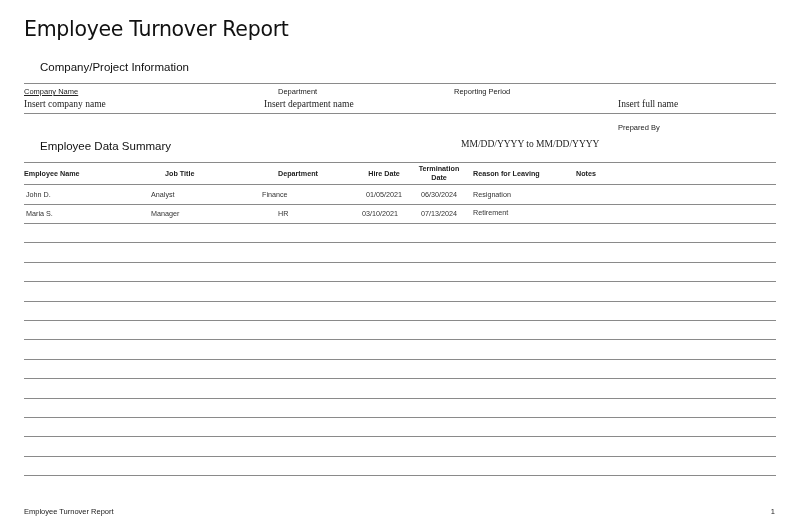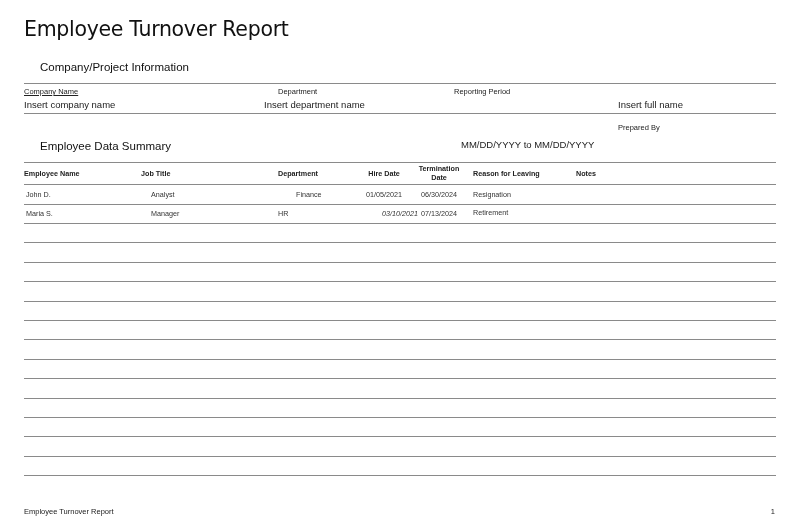--- a/index.html
+++ b/index.html
@@ -1,21 +1,21 @@
 <!DOCTYPE html>
 <html><head>
 <meta charset="utf-8">
 <style>
   html, body { margin: 0; padding: 0; background: #ffffff; }
   body { width: 800px; height: 523px; position: relative; overflow: hidden; font-family: "Liberation Sans", sans-serif; color: #111; }
   .title { position: absolute; left: 24px; top: 17px; font-size: 20.5px; font-weight: 500; letter-spacing: -0.3px; font-family: "DejaVu Sans", sans-serif; color: #111; }
   .section-title { position: absolute; left: 40px; font-size: 11.5px; color: #111; }
   .hr { position: absolute; left: 24px; width: 752px; height: 1px; background: #8a8a8a; }
   .info-label { position: absolute; font-size: 7.5px; color: #222; }
-  .info-value { position: absolute; font-size: 9.5px; color: #222; }
+  .info-value { position: absolute; font-size: 9.5px; color: #222; font-family: Liberation Serif, serif; }
   .th { position: absolute; font-size: 7.2px; font-weight: bold; color: #222; line-height: 8.5px; }
   .td { position: absolute; font-size: 7.2px; color: #333; }
   .center { text-align: center; }
   .footer-left { position: absolute; left: 24px; top: 507px; font-size: 7.5px; color: #222; }
   .footer-right { position: absolute; right: 25px; top: 507px; font-size: 7.5px; color: #222; }
 </style>
 </head>
 <body>
 
 <div>
@@ -36,48 +36,48 @@
   <div class="info-label" style="left:618px; top:87px;margin-top:36px;">Prepared By</div>
   <div class="info-value" style="left:618px; top:99px;">Insert full name</div>
 
   <div class="hr" style="top:113px;"></div>
 
   <div class="section-title" style="top:140px;">Employee Data Summary</div>
   <div class="hr" style="top:162px;"></div>
 
   <div>
     <div class="th" style="left:24px; top:170px;">Employee Name</div>
-    <div class="th" style="left:141px; top:170px;text-align:right;">Job Title</div>
+    <div class="th" style="left:165px; top:170px;text-align:right;">Job Title</div>
     <div class="th" style="left:278px; top:170px;">Department</div>
     <div class="th center" style="left:360px; width:48px; top:170px;">Hire Date</div>
     <div class="th center" style="left:414px; width:50px; top:165px;">
       <span>Termination</span><br>
       <span>Date</span>
     </div>
     <div class="th" style="left:473px; top:170px;">Reason for Leaving</div>
     <div class="th" style="left:576px; top:170px;">Notes</div>
   </div>
   <div class="hr" style="top:184px;"></div>
 
   <div>
     <div class="td" style="left:26px; top:190px;">John D.</div>
     <div class="td" style="left:151px; top:190px;">Analyst</div>
-    <div class="td" style="left:296px; top:190px;">Finance</div>
+    <div class="td" style="left:262px; top:190px;">Finance</div>
     <div class="td center" style="left:360px; width:48px; top:190px;">01/05/2021</div>
     <div class="td center" style="left:414px; width:50px; top:190px;">06/30/2024</div>
     <div class="td" style="left:473px; top:190px;">Resignation</div>
     <div class="td" style="left:576px; top:190px;"></div>
   </div>
   <div class="hr" style="top:204px;"></div>
 
   <div>
     <div class="td" style="left:26px; top:209px;">Maria S.</div>
     <div class="td" style="left:151px; top:209px;">Manager</div>
     <div class="td" style="left:278px; top:209px;">HR</div>
-    <div class="td center" style="left:376px; width:48px; top:209px;font-style:italic;">03/10/2021</div>
+    <div class="td center" style="left:356px; width:48px; top:209px;">03/10/2021</div>
     <div class="td center" style="left:414px; width:50px; top:209px;">07/13/2024</div>
     <div class="td" style="left:473px; top:196px;margin-top:12px;">Retirement</div>
     <div class="td" style="left:576px; top:209px;"></div>
   </div>
   <div class="hr" style="top:223px;"></div>
 
   <div id="empty-rows">
       <div class="hr" style="top: 242px;"></div>
       <div class="hr" style="top: 262px;"></div>
       <div class="hr" style="top: 281px;"></div>

